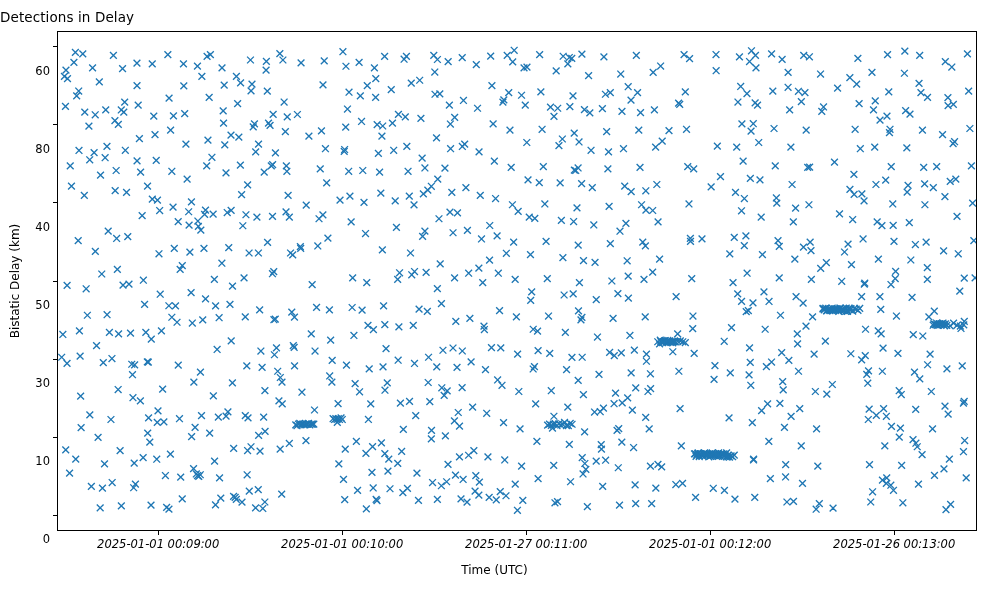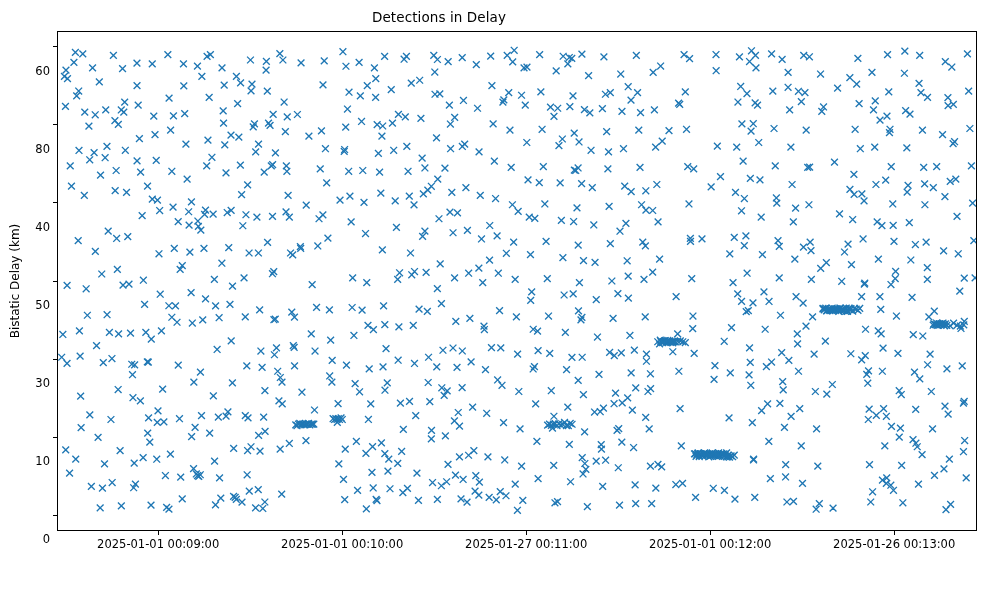--- a/index.html
+++ b/index.html
@@ -1,40 +1,40 @@
 <!DOCTYPE html>
 <html><head>
 <meta charset="utf-8">
 <style>
   html,body{margin:0;padding:0;background:#ffffff;}
   body{width:989px;height:590px;overflow:hidden;
        font-family:"DejaVu Sans","Liberation Sans",sans-serif;color:#000;}
   #figure{position:relative;width:989px;height:590px;background:#ffffff;}
 
-  #title{position:absolute;left:0;top:9px;width:878px;text-align:center;
+  #title{position:absolute;left:0;top:9px;width:878px;text-align:left;
          font-size:13.5px;color:#000;letter-spacing:.1px;}
 
   
   #axes{position:absolute;left:57px;top:31px;width:920px;height:500px;
         border:1.1px solid #000;box-sizing:border-box;background:#fff;overflow:hidden;}
   #plotcanvas{position:absolute;left:0;top:0;width:100%;height:100%;}
 
   .ytick-label{position:absolute;right:0;width:34px;text-align:right;
                font-size:11.5px;transform:translateY(-50%);margin-top:24px;}
   .ytick-mark{position:absolute;width:4px;height:1.1px;background:#000;}
   #ylabels{position:absolute;left:10px;top:31px;width:40px;height:500px;}
   #ymarks{position:absolute;left:53px;top:31px;width:5px;height:500px;}
 
   #ylabel{position:absolute;left:0;top:0;width:500px;height:16px;
           transform:rotate(-90deg);transform-origin:left top;
           font-size:12px;text-align:center;}
   #ylabel-wrap{position:absolute;left:8px;top:531px;width:16px;height:500px;}
 
   .xtick-label{position:absolute;top:537px;width:180px;margin-left:-90px;
-               text-align:center;font-size:11.5px;}
+               text-align:center;font-size:11.5px;font-style:italic;}
   .xtick-mark{position:absolute;top:531px;width:1.1px;height:4px;background:#000;}
 
   #xlabel{position:absolute;left:0;top:563px;width:989px;text-align:center;
           font-size:12px;}
 </style>
 </head>
 <body>
 
 <div id="figure">
 
@@ -1305,13 +1305,14 @@
       <div class="xtick-mark" style="left: 342.2px;"></div>
       <div class="xtick-label" style="left: 342.2px;">2025-01-01 00:10:00</div>
       <div class="xtick-mark" style="left: 526.2px;"></div>
       <div class="xtick-label" style="left: 526.2px;">2025-01-27 00:11:00</div>
       <div class="xtick-mark" style="left: 710.2px;"></div>
       <div class="xtick-label" style="left: 710.2px;">2025-01-01 00:12:00</div>
       <div class="xtick-mark" style="left: 894.2px;"></div>
       <div class="xtick-label" style="left: 894.2px;">2025-01-26 00:13:00</div>
     </div>
 
+  <div id="xlabel">Time (UTC)</div>
 </div>
 
 </body></html>

